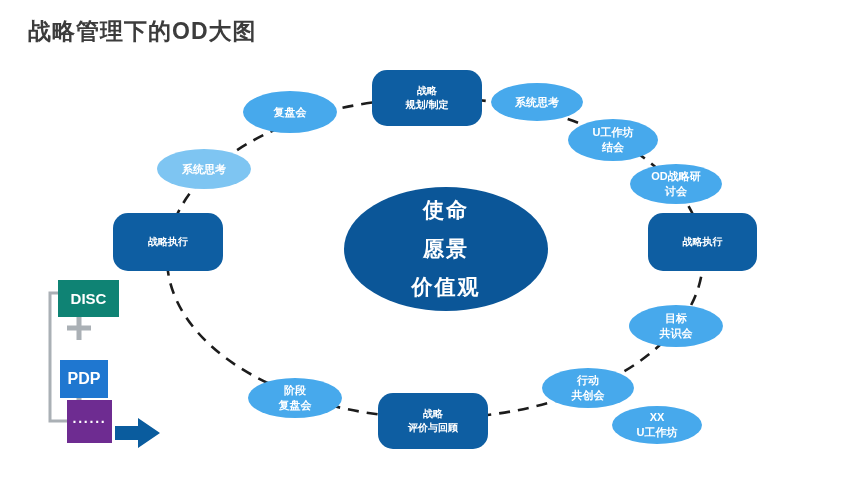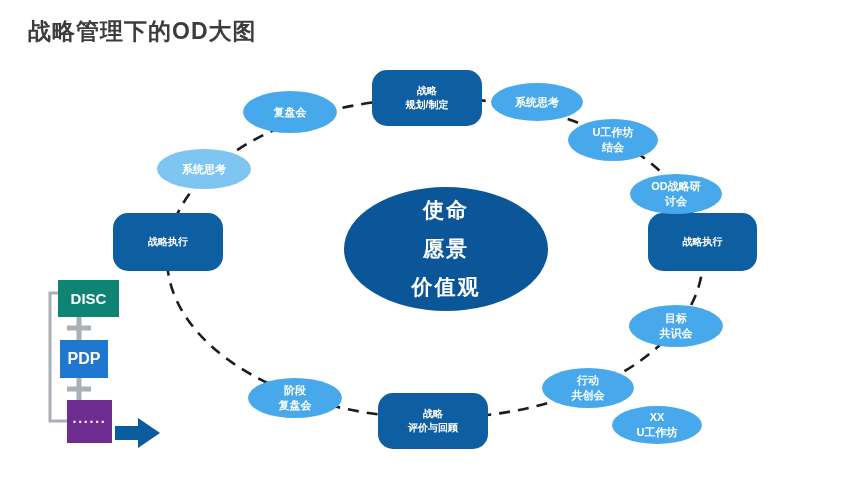--- a/index.html
+++ b/index.html
@@ -32,21 +32,21 @@
     position:absolute;background:var(--light_node,#47a9ec);color:var(--node_text,#fff);
     border-radius:50%;display:flex;align-items:center;justify-content:center;
     text-align:center;font-weight:bold;font-size:11px;line-height:1.35;white-space:pre-line;
   }
   .ell.lighter{background:var(--lighter_node,#7ec5f2);}
   .tool-box{
     position:absolute;color:var(--node_text,#fff);font-weight:bold;
     display:flex;align-items:center;justify-content:center;text-align:center;
   }
   .tool-disc{background:var(--disc_teal,#0f8374);font-size:15px;}
-  .tool-pdp{background:var(--pdp_blue,#1f77d0);font-size:16px;}
+  .tool-pdp{background:var(--pdp_blue,#1f77d0);font-size:16px;margin-top:20px;}
   .tool-more{background:var(--dots_purple,#6e2c91);font-size:14px;letter-spacing:1px;}
 </style>
 </head>
 <body>
 
 <div class="slide">
 
   <h1 class="title">战略管理下的OD大图</h1>
 
   <svg class="decor" viewBox="0 0 859 483">
@@ -70,21 +70,21 @@
   <div class="mnode" style="left:648px;top:213px;width:109px;height:58px">战略执行</div>
   <div class="mnode" style="left:378px;top:393px;width:110px;height:56px">战略
 评价与回顾</div>
   <div class="mnode" style="left:113px;top:213px;width:110px;height:58px">战略执行</div>
 
   <div class="ell" style="left:243px;top:91px;width:94px;height:42px">复盘会</div>
   <div class="ell lighter" style="left:157px;top:149px;width:94px;height:40px">系统思考</div>
   <div class="ell" style="left:491px;top:83px;width:92px;height:38px">系统思考</div>
   <div class="ell" style="left:568px;top:119px;width:90px;height:42px">U工作坊
 结会</div>
-  <div class="ell" style="left:630px;top:174px;width:92px;height:40px">OD战略研
+  <div class="ell" style="left:630px;top:164px;width:92px;height:40px">OD战略研
 讨会</div>
   <div class="ell" style="left:629px;top:305px;width:94px;height:42px">目标
 共识会</div>
   <div class="ell" style="left:542px;top:368px;width:92px;height:40px">行动
 共创会</div>
   <div class="ell" style="left:612px;top:406px;width:90px;height:38px">XX
 U工作坊</div>
   <div class="ell" style="left:248px;top:378px;width:94px;height:40px">阶段
 复盘会</div>
 

